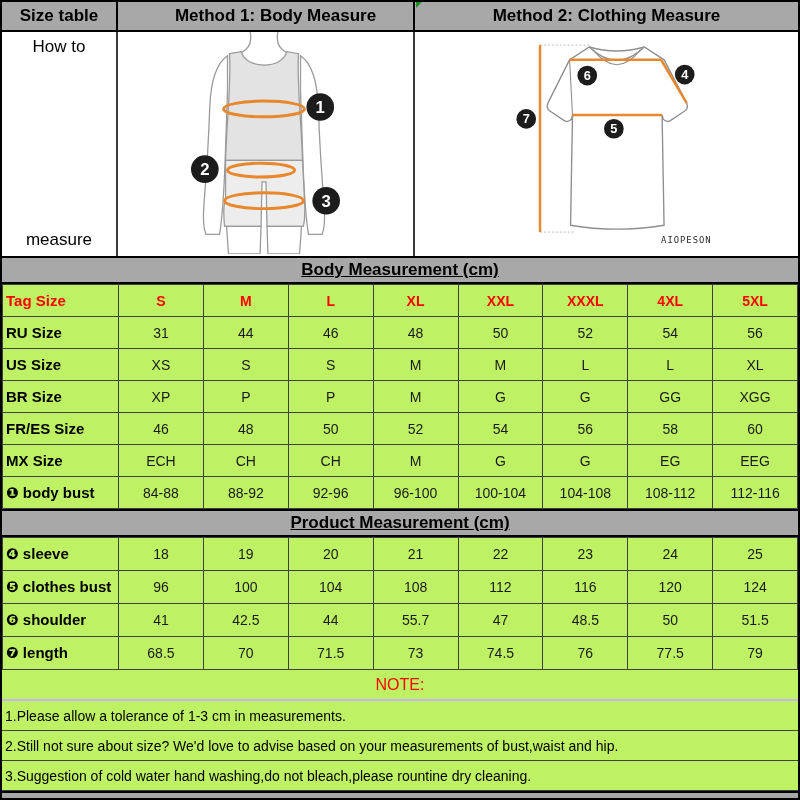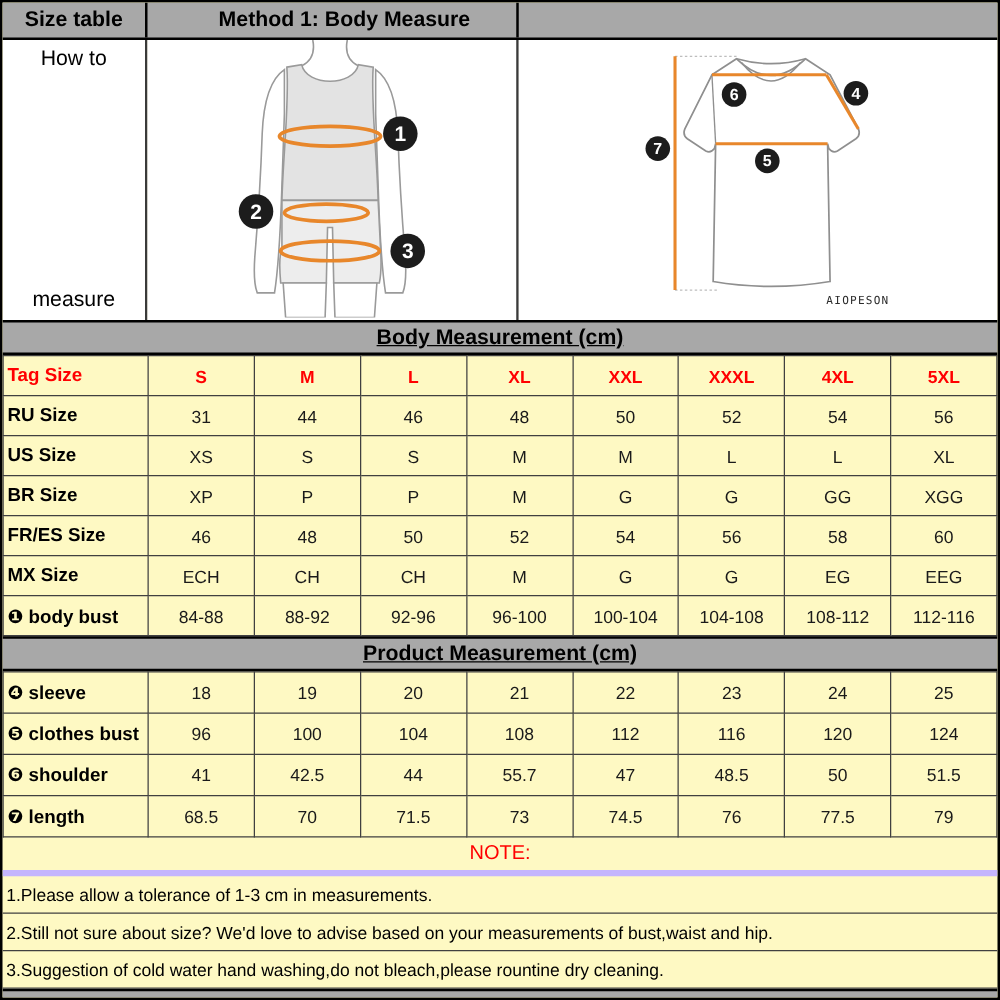--- a/index.html
+++ b/index.html
@@ -1,17 +1,17 @@
 <!DOCTYPE html>
 <html><head>
 <meta charset="utf-8">
 <style>
   html,body{margin:0;padding:0;background:#fff;}
   body{width:800px;height:800px;font-family:"Liberation Sans","DejaVu Sans",sans-serif;color:#000;}
-  .sheet{width:800px;height:800px;box-sizing:border-box;border:2px solid #000;display:flex;flex-direction:column;background:#fef9c3;overflow:hidden;}
+  .sheet{width:800px;height:800px;box-sizing:border-box;border:2px solid #000;display:flex;flex-direction:column;background:#bef264;overflow:hidden;}
 
   
   .top-row{display:flex;flex:0 0 28px;background:#a8a8a8;border-bottom:2px solid #000;}
   .hcell{display:flex;align-items:center;justify-content:center;font-weight:bold;font-size:17px;box-sizing:border-box;}
   .hc1{width:116px;border-right:2px solid #000;}
   .hc2{width:297px;border-right:2px solid #000;padding-left:20px;}
   .hc3{flex:1;position:relative;}
   .green-corner{position:absolute;top:0;left:1px;width:0;height:0;border-top:6px solid #1f9122;border-right:6px solid transparent;}
 
   
@@ -29,37 +29,41 @@
   table{border-collapse:collapse;width:100%;table-layout:fixed;flex:0 0 auto;}
   td{border:1px solid #404040;box-sizing:border-box;overflow:hidden;white-space:nowrap;}
   #body-table td{height:32px;}
   #product-table td{height:33px;}
   td.lab{text-align:left;padding-left:3px;font-weight:bold;font-size:15px;}
   td.val{text-align:center;font-size:14px;color:#1a1a1a;}
   .red{color:#ff0000;margin-left:40px;}
   td.tagval{font-weight:bold;color:#ff0000;}
 
   
-  .note-title{flex:0 0 31px;display:flex;align-items:center;justify-content:center;color:#ff0000;font-size:16px;border-bottom:5px solid #c4b5fd;box-sizing:border-box;}
+  .note-title{flex:0 0 31px;display:flex;align-items:center;justify-content:center;color:#ff0000;font-size:16px;border-bottom:2px solid #c4b5fd;box-sizing:border-box;}
   .note{flex:0 0 30px;display:flex;align-items:center;padding-left:3px;font-size:14px;border-bottom:1px solid #404040;box-sizing:border-box;}
   .note:last-of-type{border-bottom:none;}
   .bottom-strip{flex:1;background:#a8a8a8;border-top:2px solid #000;}
 
   svg{display:block;}
   .marker-num{fill:#ffffff;font-weight:bold;font-family:"Liberation Sans","DejaVu Sans",sans-serif;text-anchor:middle;}
   .brand{fill:#2b2b2b;font-family:"DejaVu Sans Mono","Liberation Mono",monospace;font-size:9px;letter-spacing:1px;}
 </style>
 </head>
 <body>
 
 <div class="sheet">
 
   <div class="top-row">
     <div class="hcell hc1">Size table</div>
     <div class="hcell hc2">Method 1: Body  Measure</div>
+    <div class="hcell hc3">
+      <span class="green-corner"></span>
+      <span>Method 2: Clothing Measure</span>
+    </div>
   </div>
 
   <div class="diagram-row">
     <div class="dc dc1">
       <span>How to</span>
       <span>measure</span>
     </div>
 
     <div class="dc dc2">
       <svg width="295" height="222" viewBox="0 0 297 225">

